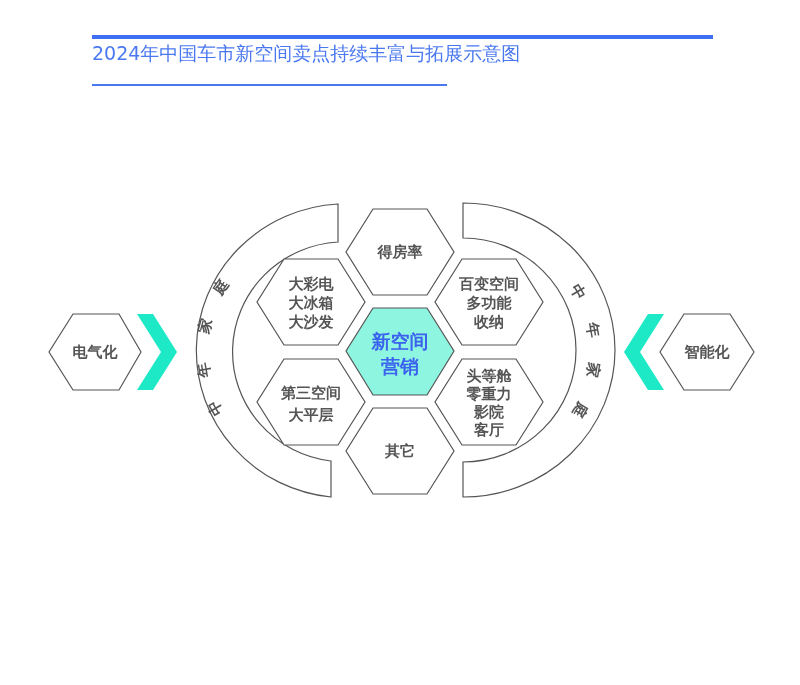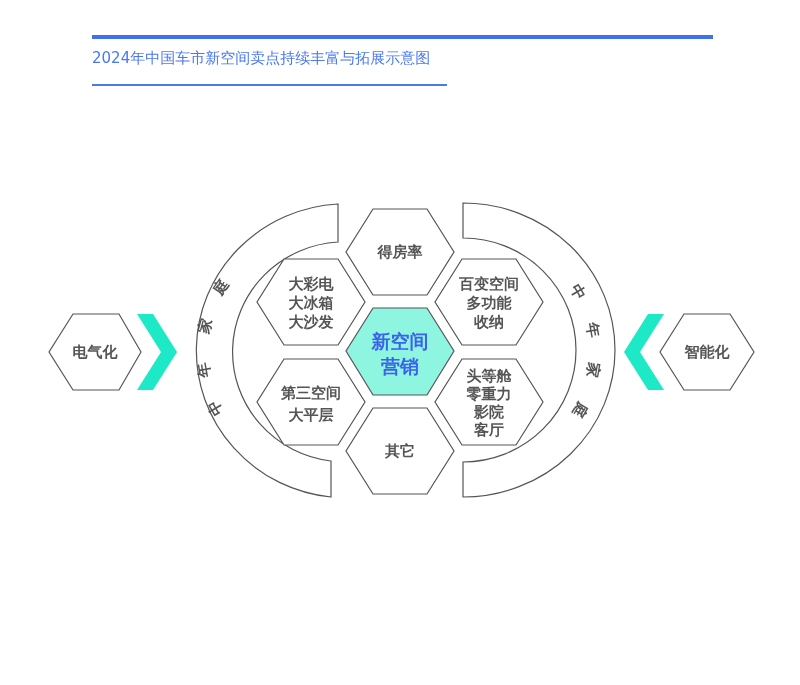--- a/index.html
+++ b/index.html
@@ -1,19 +1,19 @@
 <!DOCTYPE html>
 <html><head>
 <meta charset="utf-8">
 <style>
   html, body { margin:0; padding:0; background:#ffffff; }
   body { width:800px; height:685px; position:relative; overflow:hidden;
          font-family:"DejaVu Sans", "Liberation Sans", sans-serif; }
   .top-bar { position:absolute; left:92px; top:35px; width:621px; height:4px; background:#3f6ff2; }
-  .title { position:absolute; left:92px; top:49px; font-size:15px; color:#4a78f0; letter-spacing:0px; white-space:nowrap; }
+  .title { position:absolute; left:92px; top:41px; font-size:19px; color:#4a78f0; letter-spacing:0px; white-space:nowrap; }
   .title-underline { position:absolute; left:92px; top:84px; width:355px; height:2px; background:#4a78f0; }
   svg.diagram { position:absolute; left:0; top:0; }
   .hex-label { font-weight:bold; fill:#555555; font-size:15px; text-anchor:middle; }
   .center-label { font-weight:bold; fill:#3b62ee; font-size:19px; text-anchor:middle; }
   .arc-char { font-weight:bold; fill:#555555; font-size:15px; text-anchor:middle; dominant-baseline:central; }
 </style>
 </head>
 <body>
 
 <div class="top-bar"></div>

